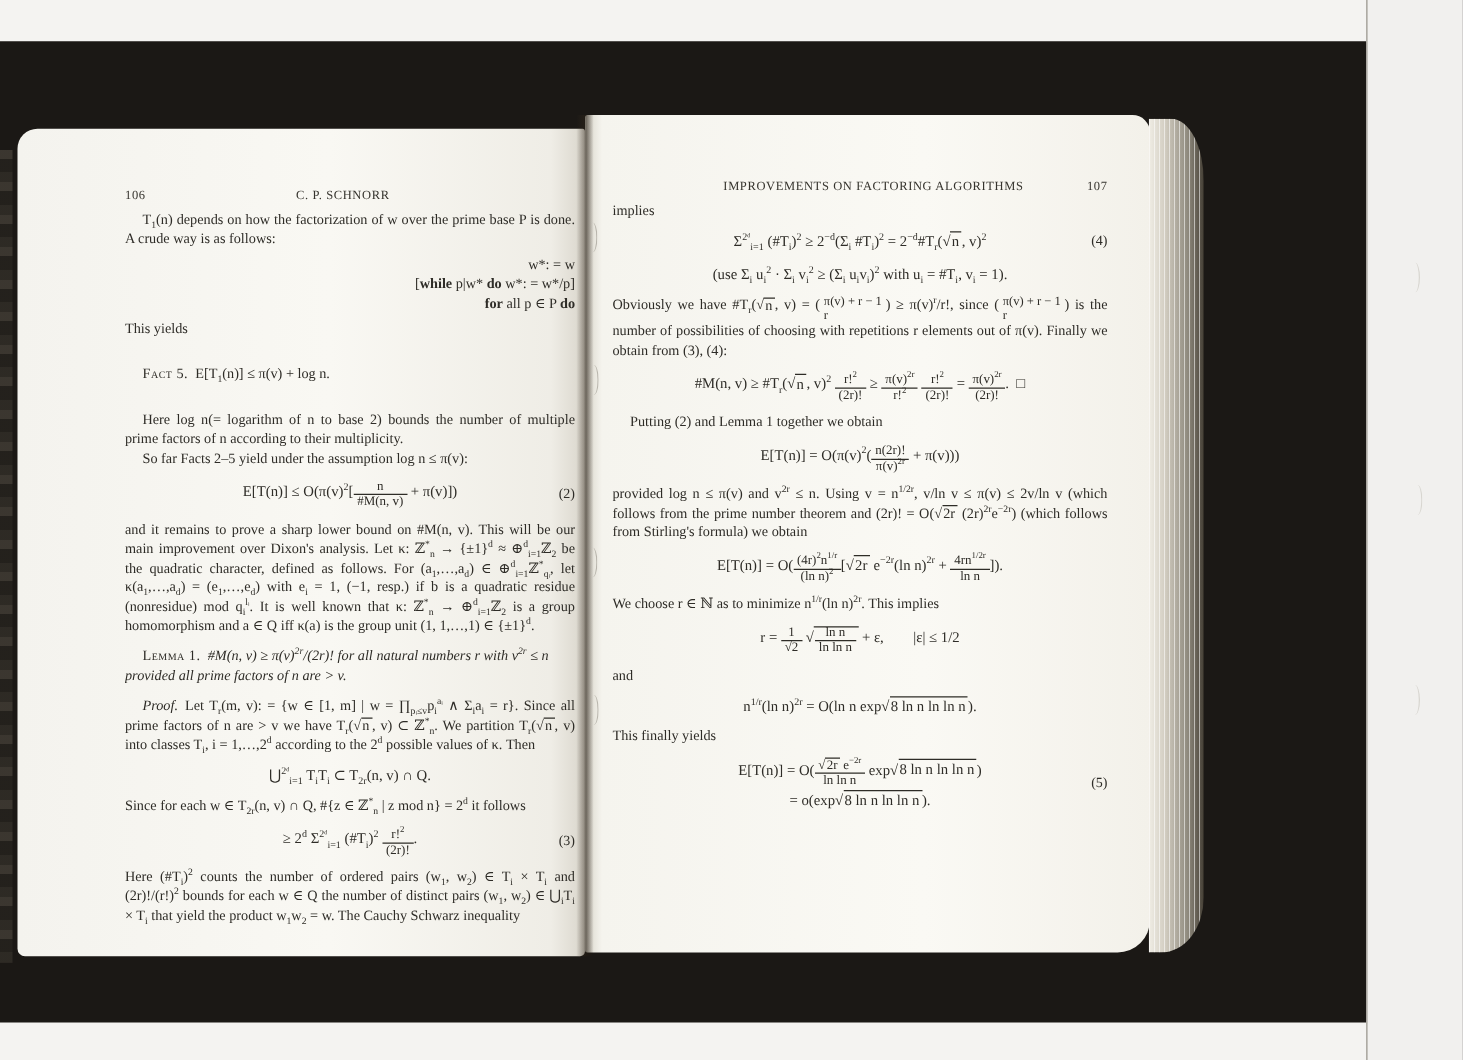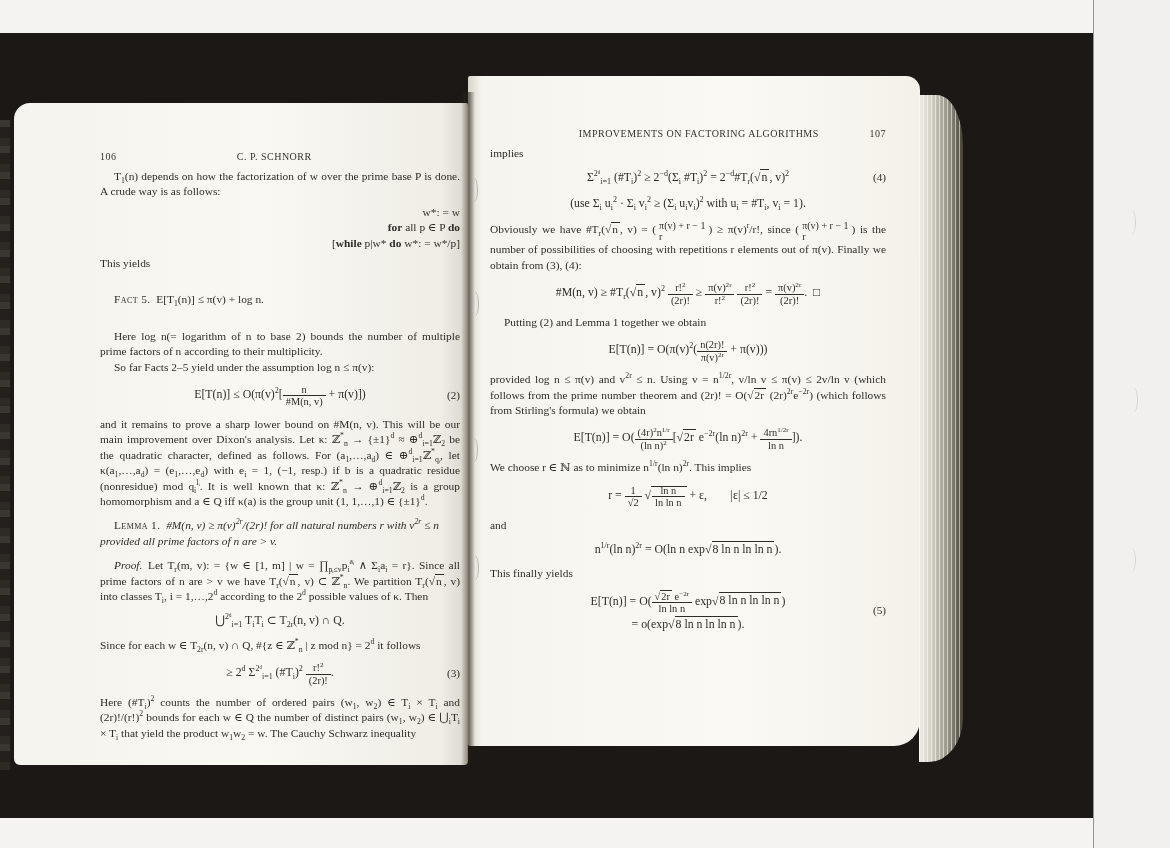--- a/index.html
+++ b/index.html
@@ -12,21 +12,21 @@
   .right-column { position:absolute; left:1093px; top:0; width:77px; height:848px;
                   background:#f1f0ee; border-left:1px solid #98948c; }
   .film-edge { position:absolute; left:0; top:120px; width:10px; height:650px; opacity:.55;
                background:repeating-linear-gradient(to bottom,#554f45 0 7px,#2b2822 7px 18px,#3d3931 18px 26px); }
 
   
   .page { position:absolute; color:#2e2c27; }
   .page-left { left:14px; top:103px; width:454px; height:662px;
                border-radius:16px 2px 4px 6px;
                background:linear-gradient(to right,#f4f3ee 0%,#f9f8f3 55%,#efede6 94%,#d9d5cb 100%); }
-  .page-right { left:468px; top:76px; width:452px; height:670px;
+  .page-right { left:468px; top:92px; width:452px; height:670px;
                 border-radius:2px 14px 26px 2px;
                 background:linear-gradient(to right,#d8d4c9 0%,#f5f4ee 3%,#faf9f4 60%,#f3f1ea 100%); }
   .gutter { position:absolute; left:461px; top:92px; width:14px; height:673px;
             background:linear-gradient(to right,rgba(30,24,16,0) 0%,rgba(50,40,28,.38) 42%,rgba(35,27,18,.6) 56%,rgba(30,24,16,0) 100%); }
   .fore-edge { position:absolute; left:919px; top:95px; width:44px; height:667px;
                background:
                  repeating-linear-gradient(to right,rgba(255,255,255,.55) 0 1px,rgba(0,0,0,0) 1px 4px),
                  linear-gradient(to right,#f0ede5 0%,#d2cdc1 30%,#8d887c 72%,#453f35 100%);
                border-radius:0 26px 34px 0 / 0 50px 44px 0; }
 
@@ -77,22 +77,22 @@
   <div class="page page-left">
     <div class="pg-header hdr-left">
       <span>106</span>
       <span class="head-center">C. P. SCHNORR</span>
       <span style="width:28px"></span>
     </div>
     <div class="page-body body-left" id="left-page-body">
         <div class="para indent">T<sub>1</sub>(n) depends on how the factorization of w over the prime base P is done. A crude way is as follows:</div>
         <div class="code">
           <div>w*: = w</div>
+          <div>[<b>while</b> p|w* <b>do</b> w*: = w*/p]</div>
           <div><b>for</b> all p ∈ P <b>do</b></div>
-          <div>[<b>while</b> p|w* <b>do</b> w*: = w*/p]</div>
         </div>
         <div class="para">This yields</div>
         <div class="fact"><span class="sc">Fact 5.</span> E[T<sub>1</sub>(n)] ≤ π(v) + log n.</div>
         <div class="para indent">Here log n(= logarithm of n to base 2) bounds the number of multiple prime factors of n according to their multiplicity.</div>
         <div class="para indent">So far Facts 2–5 yield under the assumption log n ≤ π(v):</div>
         <div class="eq">
           <div class="eq-line">E[T(n)] ≤ O(π(v)<sup>2</sup>[<span class="frac"><span class="num">n</span><span class="den">#M(n, v)</span></span> + π(v)])</div>
           <span class="eq-num">(2)</span>
         </div>
         <div class="para">and it remains to prove a sharp lower bound on #M(n, v). This will be our main improvement over Dixon's analysis. Let κ: ℤ<sup>*</sup><sub>n</sub> → {±1}<sup>d</sup> ≈ ⊕<sup>d</sup><sub>i=1</sub>ℤ<sub>2</sub> be the quadratic character, defined as follows. For (a<sub>1</sub>,…,a<sub>d</sub>) ∈ ⊕<sup>d</sup><sub>i=1</sub>ℤ<sup>*</sup><sub>qᵢ</sub>, let κ(a<sub>1</sub>,…,a<sub>d</sub>) = (e<sub>1</sub>,…,e<sub>d</sub>) with e<sub>i</sub> = 1, (−1, resp.) if b is a quadratic residue (nonresidue) mod q<sub>i</sub><sup>lᵢ</sup>. It is well known that κ: ℤ<sup>*</sup><sub>n</sub> → ⊕<sup>d</sup><sub>i=1</sub>ℤ<sub>2</sub> is a group homomorphism and a ∈ Q iff κ(a) is the group unit (1, 1,…,1) ∈ {±1}<sup>d</sup>.</div>

